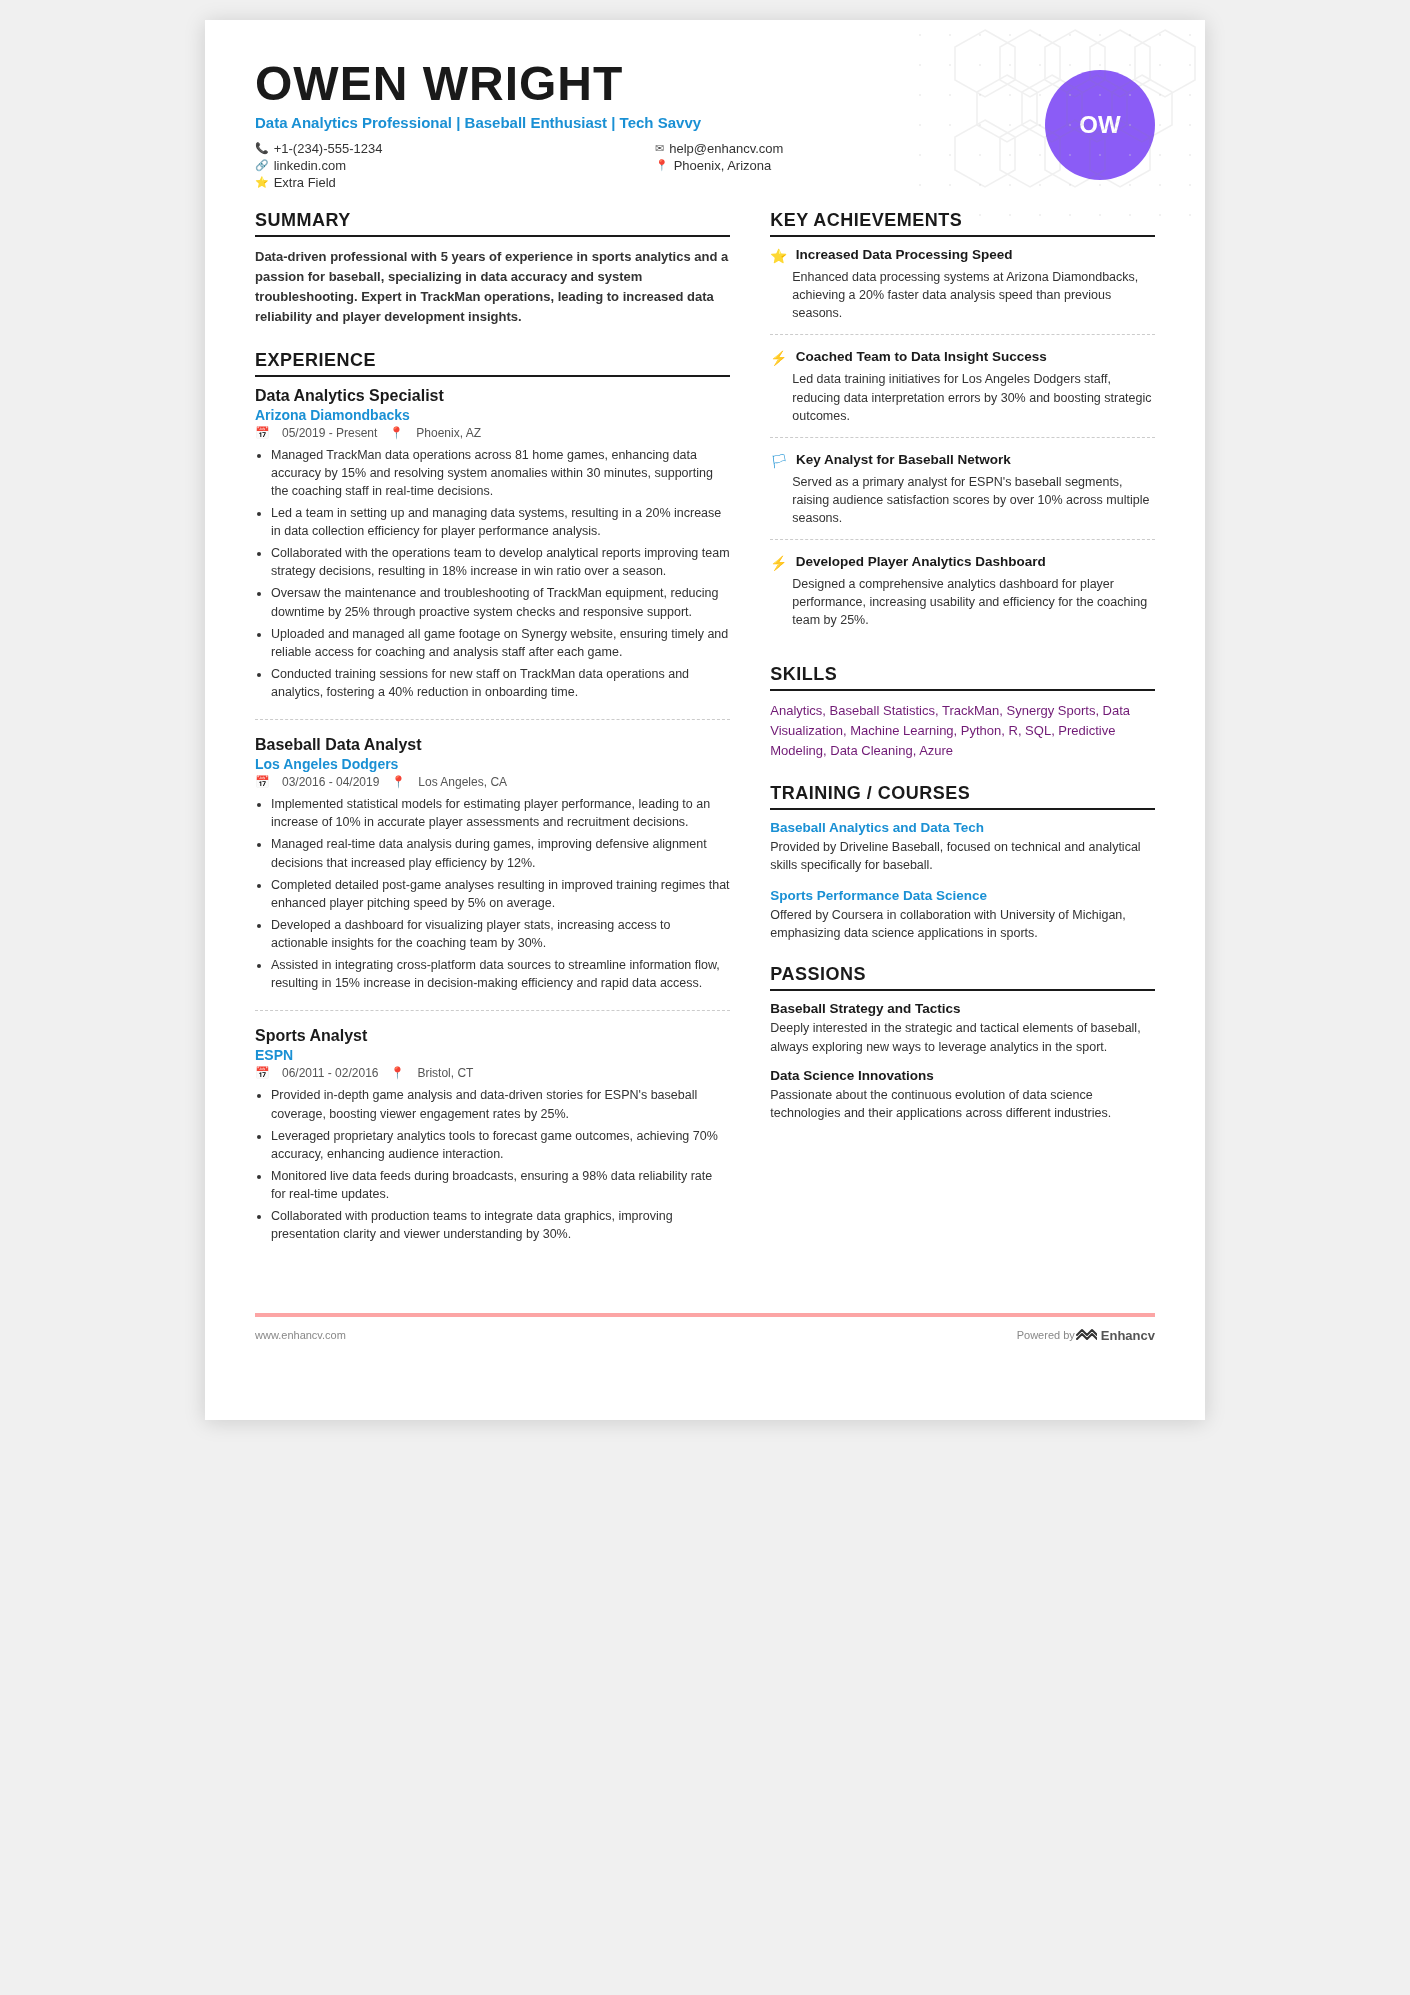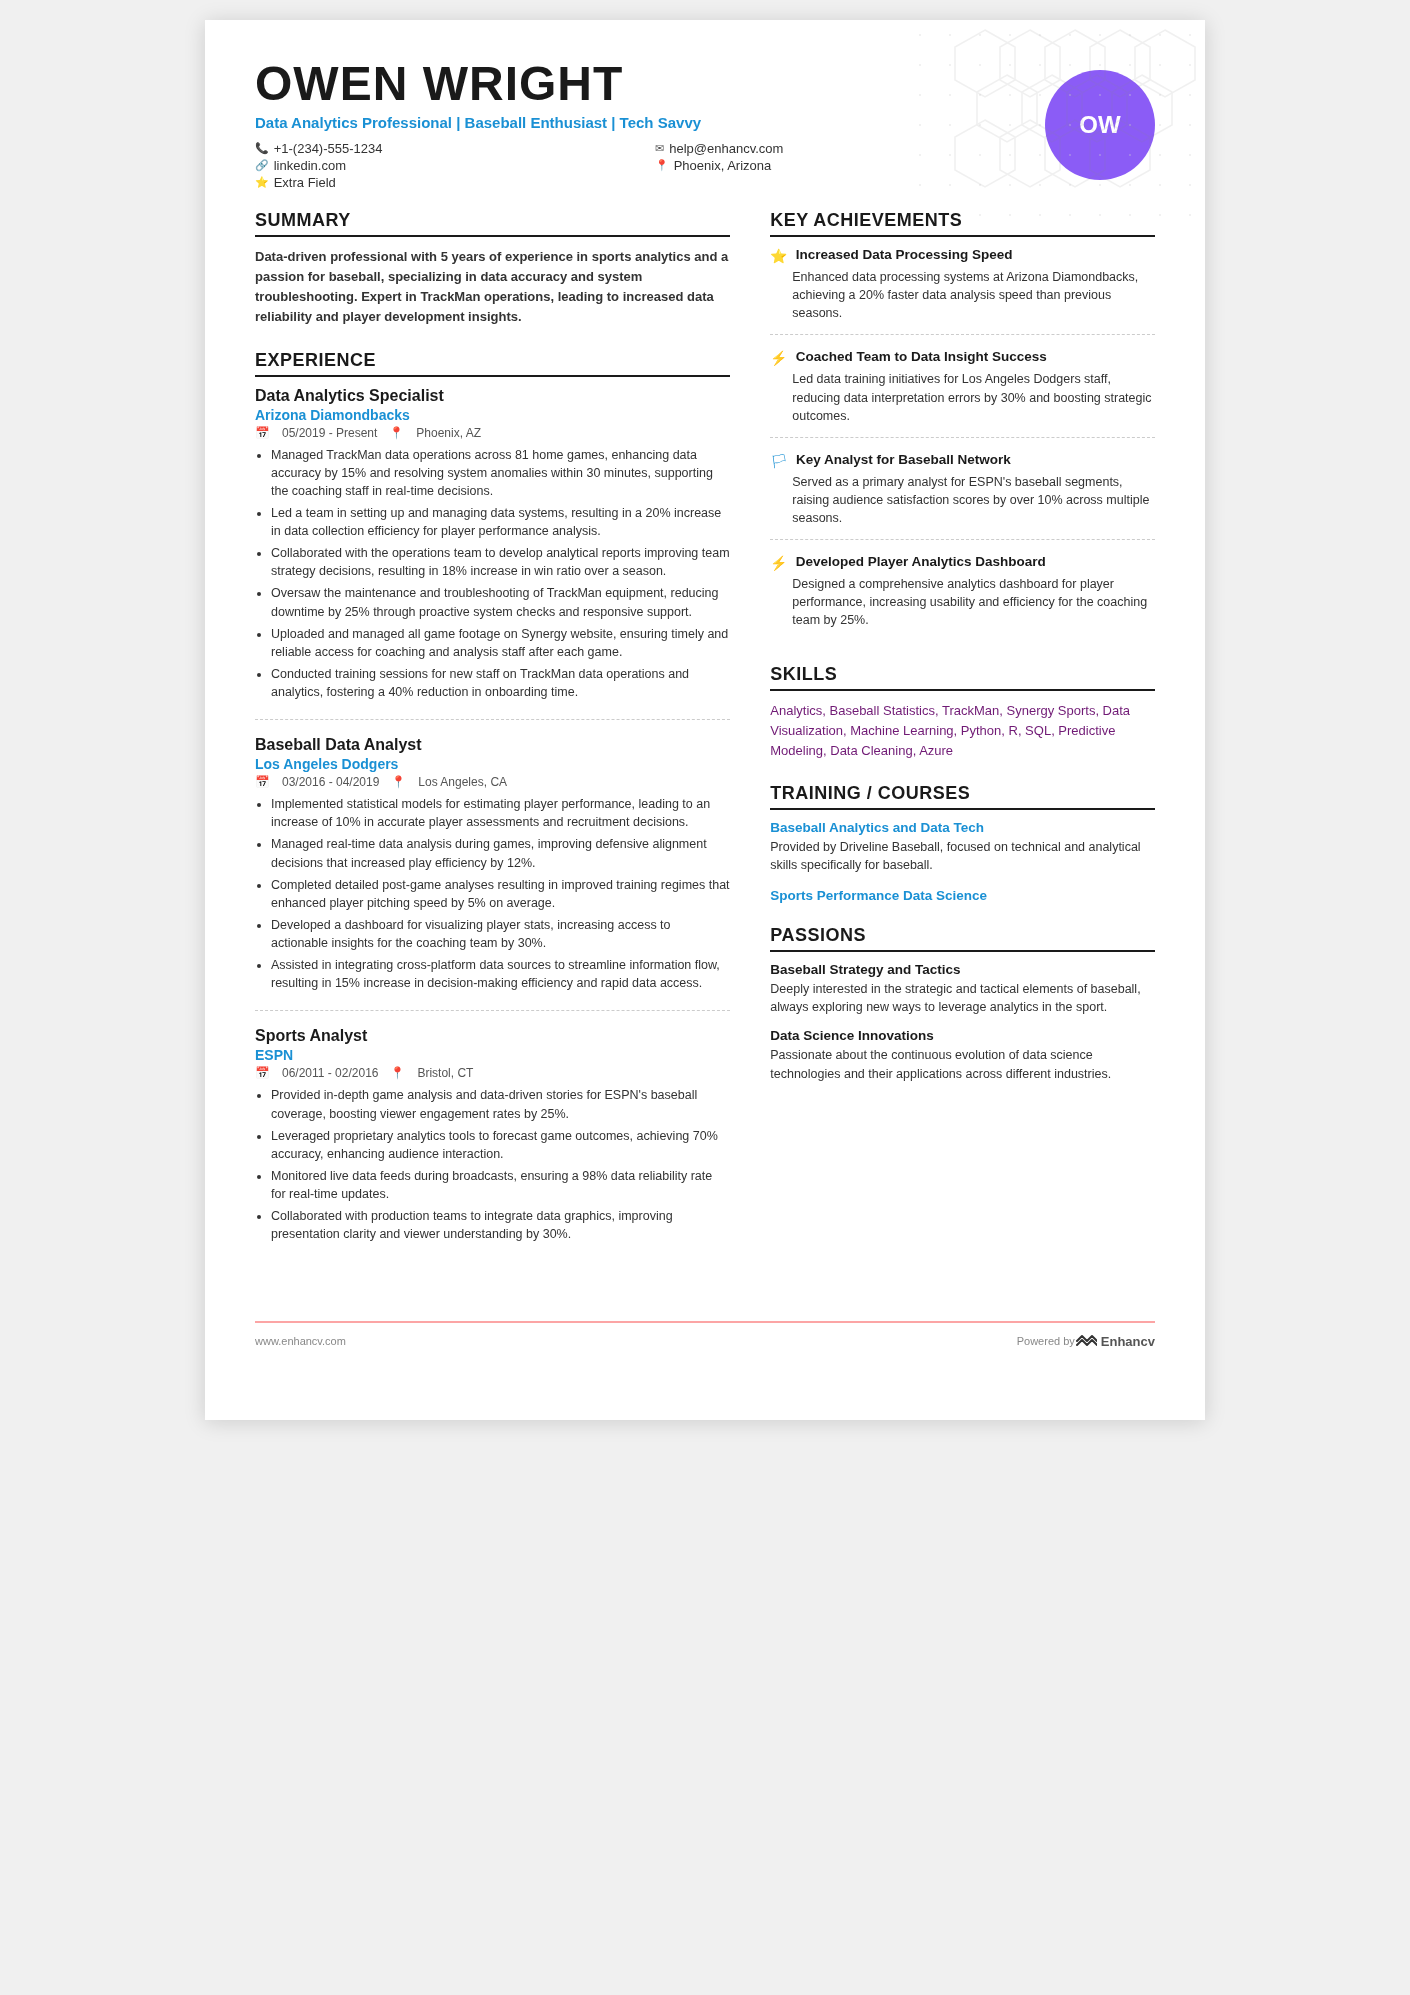--- a/index.html
+++ b/index.html
@@ -144,23 +144,23 @@
     
     .passion-item { margin-bottom: 12px; }
     .passion-title { font-size: 13.5px; font-weight: 700; color: #1a1a1a; margin-bottom: 3px; }
     .passion-text { font-size: 12.5px; color: #333; line-height: 1.45; }
 
     
     .footer {
       display: flex;
       justify-content: space-between;
       align-items: center;
-      margin-top: 38px;
+      margin-top: 30px;
       padding-top: 10px;
-      border-top: 2px solid #fca5a5;
+      border-top: 4px solid #fca5a5;
       font-size: 11px;
       color: #888;
     }
     .footer-brand {
       display: flex;
       align-items: center;
       color: #888;
       font-size: 11px;
     }
     .enhancv-logo {
@@ -355,20 +355,21 @@
       <div class="section">
         <div class="section-title">TRAINING / COURSES</div>
 
         <div class="training-item">
           <div class="training-title">Baseball Analytics and Data Tech</div>
           <p class="training-text">Provided by Driveline Baseball, focused on technical and analytical skills specifically for baseball.</p>
         </div>
 
         <div class="training-item">
           <div class="training-title">Sports Performance Data Science</div>
+          <p class="training-text">Offered by Coursera in collaboration with University of Michigan, emphasizing data science applications in sports.</p>
         </div>
       </div>
 
       <div class="section">
         <div class="section-title">PASSIONS</div>
 
         <div class="passion-item">
           <div class="passion-title">Baseball Strategy and Tactics</div>
           <p class="passion-text">Deeply interested in the strategic and tactical elements of baseball, always exploring new ways to leverage analytics in the sport.</p>
         </div>

